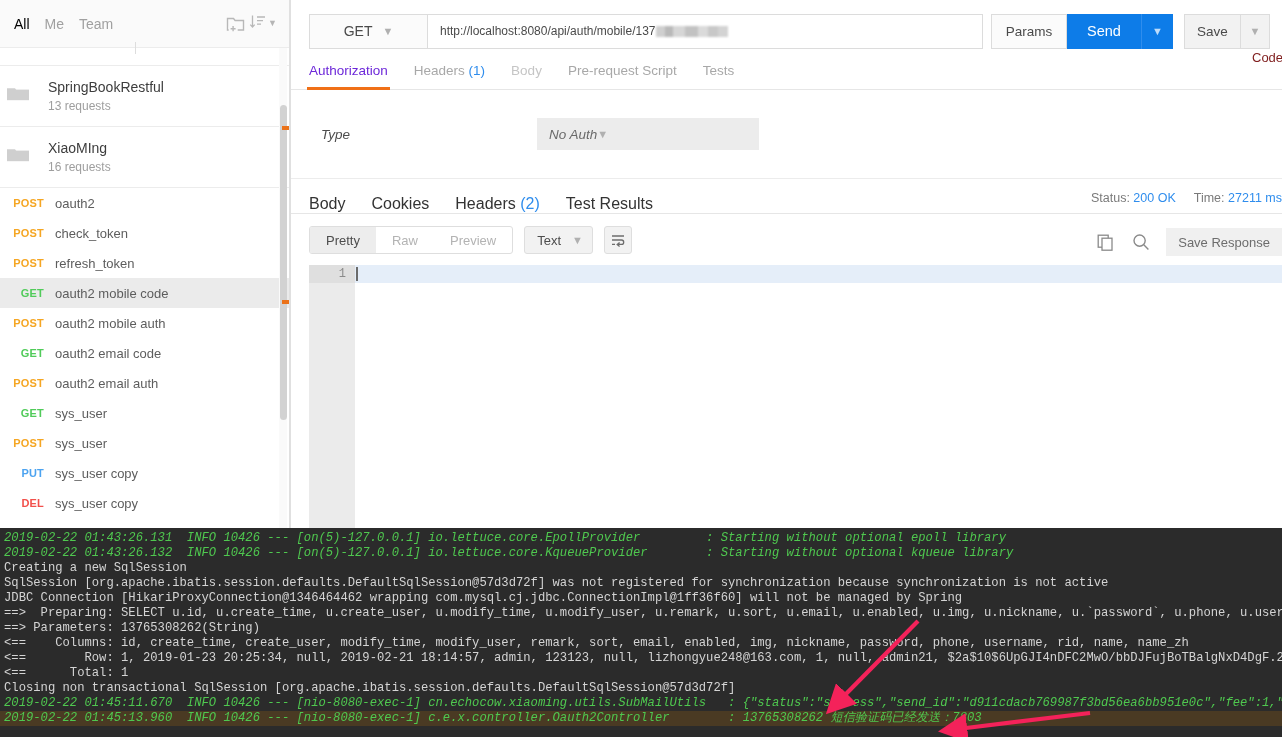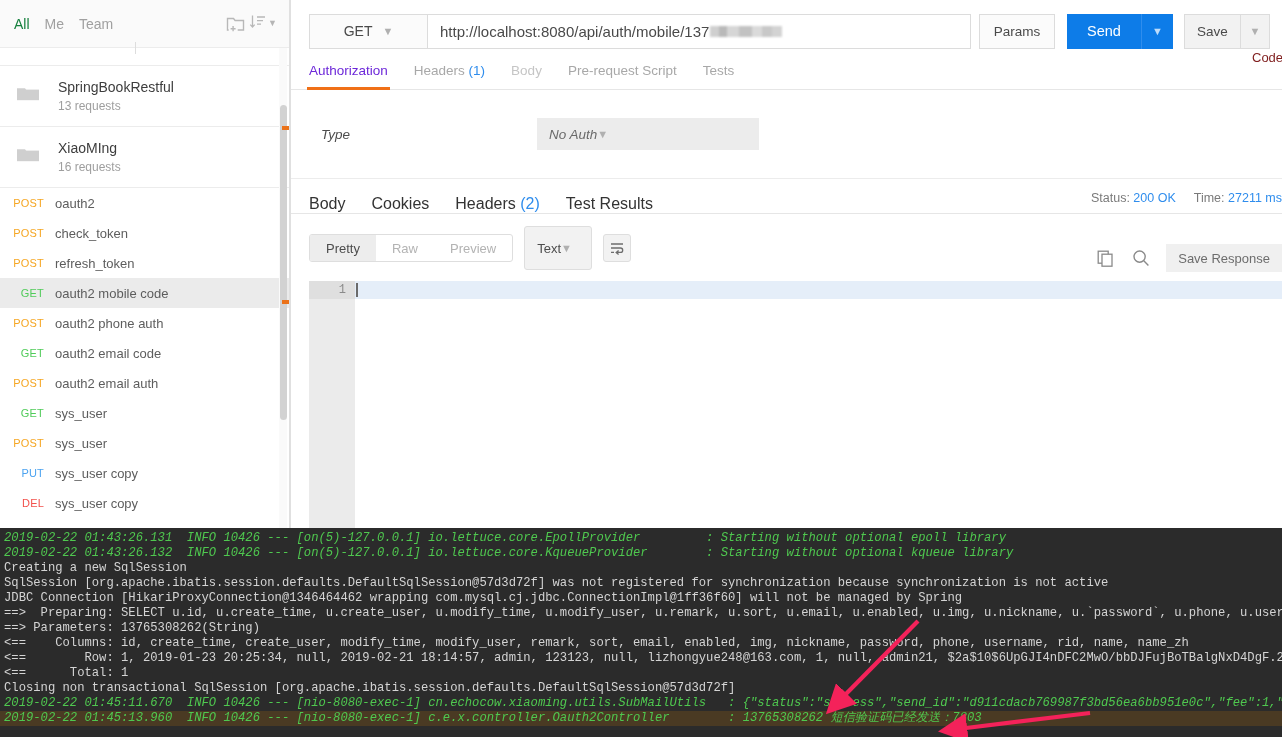--- a/index.html
+++ b/index.html
@@ -24,55 +24,55 @@
     height: 48px;
     display: flex; align-items: center;
     padding: 0 12px 0 14px;
     background: #fafafa;
     border-bottom: 1px solid #ececec;
   }
   .seg-tabs { display: flex; gap: 15px; align-items: baseline; }
   .seg-tab {
     font-size: 14px; color: #a0a0a0; cursor: pointer; line-height: 18px;
   }
-  .seg-tab.active { color: #15803d; }
+  .seg-tab.active { color: #000000; }
   .hdr-spacer { flex: 1; }
   .hdr-icon { width: 26px; height: 26px; display: flex; align-items: center; justify-content: center; cursor: pointer; }
   .hdr-icon svg { display: block; }
   .sort-wrap { display: flex; align-items: center; gap: 2px; cursor: pointer; }
   .caret-sm { color: #b5b5b5; font-size: 9px; line-height: 1; }
 
   #collection-list { position: relative; }
   .partial-row {
     height: 18px; border-bottom: 1px solid #ececec;
     position: relative; background: #fff;
   }
   .partial-row::after {
     content: ""; position: absolute; left: 135px; top: -6px;
     width: 1px; height: 12px; background: #ddd;
   }
   .coll-item {
     display: flex; align-items: center;
-    height: 61px; padding-left: 14px;
+    height: 61px; padding-left: 4px;
     border-bottom: 1px solid #ececec;
     background: #fff; cursor: pointer;
   }
   .folder-ico { width: 30px; flex: 0 0 30px; }
   .coll-text { margin-left: 14px; }
   .coll-name { font-size: 14px; color: #3d3d3d; line-height: 18px; }
   .coll-sub { font-size: 12px; color: #9e9e9e; line-height: 17px; margin-top: 2px; }
 
   .req-row {
     display: flex; align-items: center;
     height: 30px; cursor: pointer;
   }
   .req-row.selected { background: #ebebeb; }
   .req-verb {
     width: 52px; flex: 0 0 52px; text-align: right; padding-right: 8px;
-    font-size: 11px; font-weight: normal; letter-spacing: .2px;
+    font-size: 11px; font-weight: bold; letter-spacing: .2px;
   }
   .verb-GET { color: #51cb5a; }
   .verb-POST { color: #f5a623; }
   .verb-PUT { color: #4ca3f0; }
   .verb-DEL { color: #f2504b; }
   .req-name { font-size: 13px; color: #5d5d5d; padding-left: 3px; }
 
   
   .sb-track {
     position: absolute; right: 2px; top: 48px;
@@ -101,35 +101,35 @@
     width: 118px; height: 35px;
     border: 1px solid #dcdcdc; border-right: none;
     background: #fbfbfb; cursor: pointer;
     font-size: 14px; color: #4a4a4a;
   }
   .chev { color: #b0b0b0; font-size: 11px; }
   .url-box {
     flex: 1; height: 35px;
     border: 1px solid #dcdcdc; background: #fff;
     display: flex; align-items: center; padding: 0 12px;
-    font-size: 15px; color: #4a4a4a; position: relative;
+    font-size: 12px; color: #4a4a4a; position: relative;
   }
   .url-redact {
     display: inline-block; width: 72px; height: 11px;
     background: linear-gradient(90deg,#cfcfcf 0 12%,#b9b9b9 12% 24%,#d6d6d6 24% 40%,#c2c2c2 40% 58%,#dadada 58% 72%,#c8c8c8 72% 86%,#d3d3d3 86% 100%);
     filter: blur(1.1px);
     vertical-align: -1px; margin-left: 1px;
   }
   .params-btn {
     height: 35px; min-width: 76px; margin-left: 8px;
     border: 1px solid #dcdcdc; background: #fbfbfb;
     display: flex; align-items: center; justify-content: center;
     font-size: 13.5px; color: #4a4a4a; cursor: pointer;
   }
-  .send-group { display: flex; margin-left: 12px; }
+  .send-group { display: flex; }
   .send-btn {
     height: 35px; width: 74px; background: #0d7ce8; color: #fff;
     display: flex; align-items: center; justify-content: center;
     font-size: 14.5px; cursor: pointer;
   }
   .send-caret {
     height: 35px; width: 32px; background: #0d7ce8; color: #bcdcfb;
     display: flex; align-items: center; justify-content: center;
     border-left: 1px solid #2f8ded; cursor: pointer; font-size: 11px;
   }
@@ -197,23 +197,23 @@
   .pill-group {
     display: flex; border: 1px solid #dedede; border-radius: 3px; overflow: hidden;
     height: 28px; background: #fff;
   }
   .pill {
     padding: 0 16px; height: 26px; display: flex; align-items: center;
     font-size: 13px; color: #b3b3b3; cursor: pointer;
   }
   .pill.active { background: #ededed; color: #4d4d4d; }
   .fmt-select {
-    height: 44px; min-width: 68px; padding: 0 9px 0 12px;
+    height: 28px; min-width: 68px; padding: 0 9px 0 12px;
     border: 1px solid #dedede; border-radius: 3px; background: #f2f2f2;
-    display: flex; align-items: center; 
+    display: flex; align-items: center; gap: 11px;
     font-size: 13px; color: #4d4d4d; cursor: pointer;
   }
   .wrap-btn {
     width: 28px; height: 28px; border: 1px solid #dedede; border-radius: 3px;
     background: #f2f2f2; display: flex; align-items: center; justify-content: center;
     cursor: pointer;
   }
   .tools-right {
     position: absolute; right: 0; bottom: 9px;
     display: flex; align-items: center; gap: 14px;
@@ -339,21 +339,21 @@
           <div class="req-row">
             <span class="req-verb verb-POST">POST</span>
             <span class="req-name">refresh_token</span>
           </div>
           <div class="req-row selected">
             <span class="req-verb verb-GET">GET</span>
             <span class="req-name">oauth2 mobile code</span>
           </div>
           <div class="req-row">
             <span class="req-verb verb-POST">POST</span>
-            <span class="req-name">oauth2 phone auth</span>
+            <span class="req-name">oauth2 mobile auth</span>
           </div>
           <div class="req-row">
             <span class="req-verb verb-GET">GET</span>
             <span class="req-name">oauth2 email code</span>
           </div>
           <div class="req-row">
             <span class="req-verb verb-POST">POST</span>
             <span class="req-name">oauth2 email auth</span>
           </div>
           <div class="req-row">

